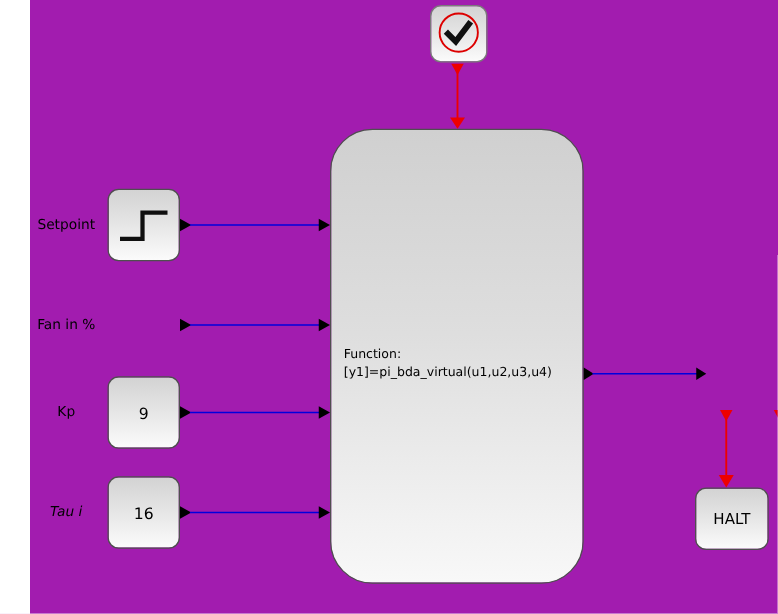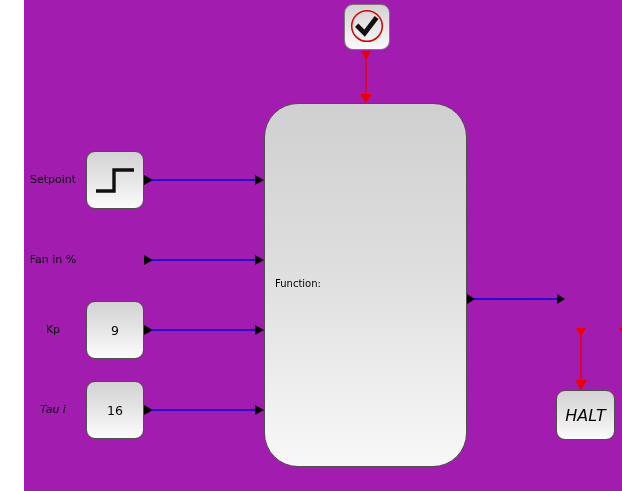--- a/index.html
+++ b/index.html
@@ -17,21 +17,21 @@
   .func-block { left:240px; top:103px; width:203px; height:364px; border-radius:34px;
     background:linear-gradient(180deg,#d0d0d0 0%,#dedede 45%,#f8f8f8 100%); }
   .func-text { position:absolute; left:10px; top:172px; font-size:10px; line-height:15px; white-space:nowrap; }
   .src-block { left:62px; width:58px; height:58px; display:flex; align-items:center; justify-content:center; }
   .src-label { position:absolute; left:0; width:58px; text-align:center; font-size:11px; line-height:14px; }
   .val { font-size:12.5px; }
   .step-icon { display:block; }
   .if-block { left:541px; top:268px; width:79px; height:59px; }
   .if-text { position:absolute; left:15px; top:12px; font-size:11px; line-height:15px; white-space:nowrap; }
   .halt-block { left:532px; top:390px; width:59px; height:50px;
-    display:flex; align-items:center; justify-content:center; font-size:16px;font-style:italic; }
+    display:flex; align-items:center; justify-content:center; font-size:12px; }
   .wires { position:absolute; left:0; top:0; width:622px; height:491px; pointer-events:none; }
 </style>
 </head>
 <body>
 
 <div class="canvas">
 
   <div class="block clock-block">
     <svg viewBox="0 0 46 46">
       <circle cx="23" cy="22" r="16" fill="none" stroke="#dd0000" stroke-width="1.6"></circle>
@@ -52,20 +52,21 @@
   <div class="block src-block" style="top:301px;">
     <span class="val">9</span>
   </div>
   <div class="block src-block" style="top:381px;">
     <span class="val">16</span>
   </div>
 
   <div class="block func-block">
     <div class="func-text">
       <div>Function:</div>
+      <div>[y1]=pi_bda_virtual(u1,u2,u3,u4)</div>
     </div>
   </div>
 
 
   <div class="block halt-block">
     <span>HALT</span>
   </div>
 
   <svg class="wires">
 

